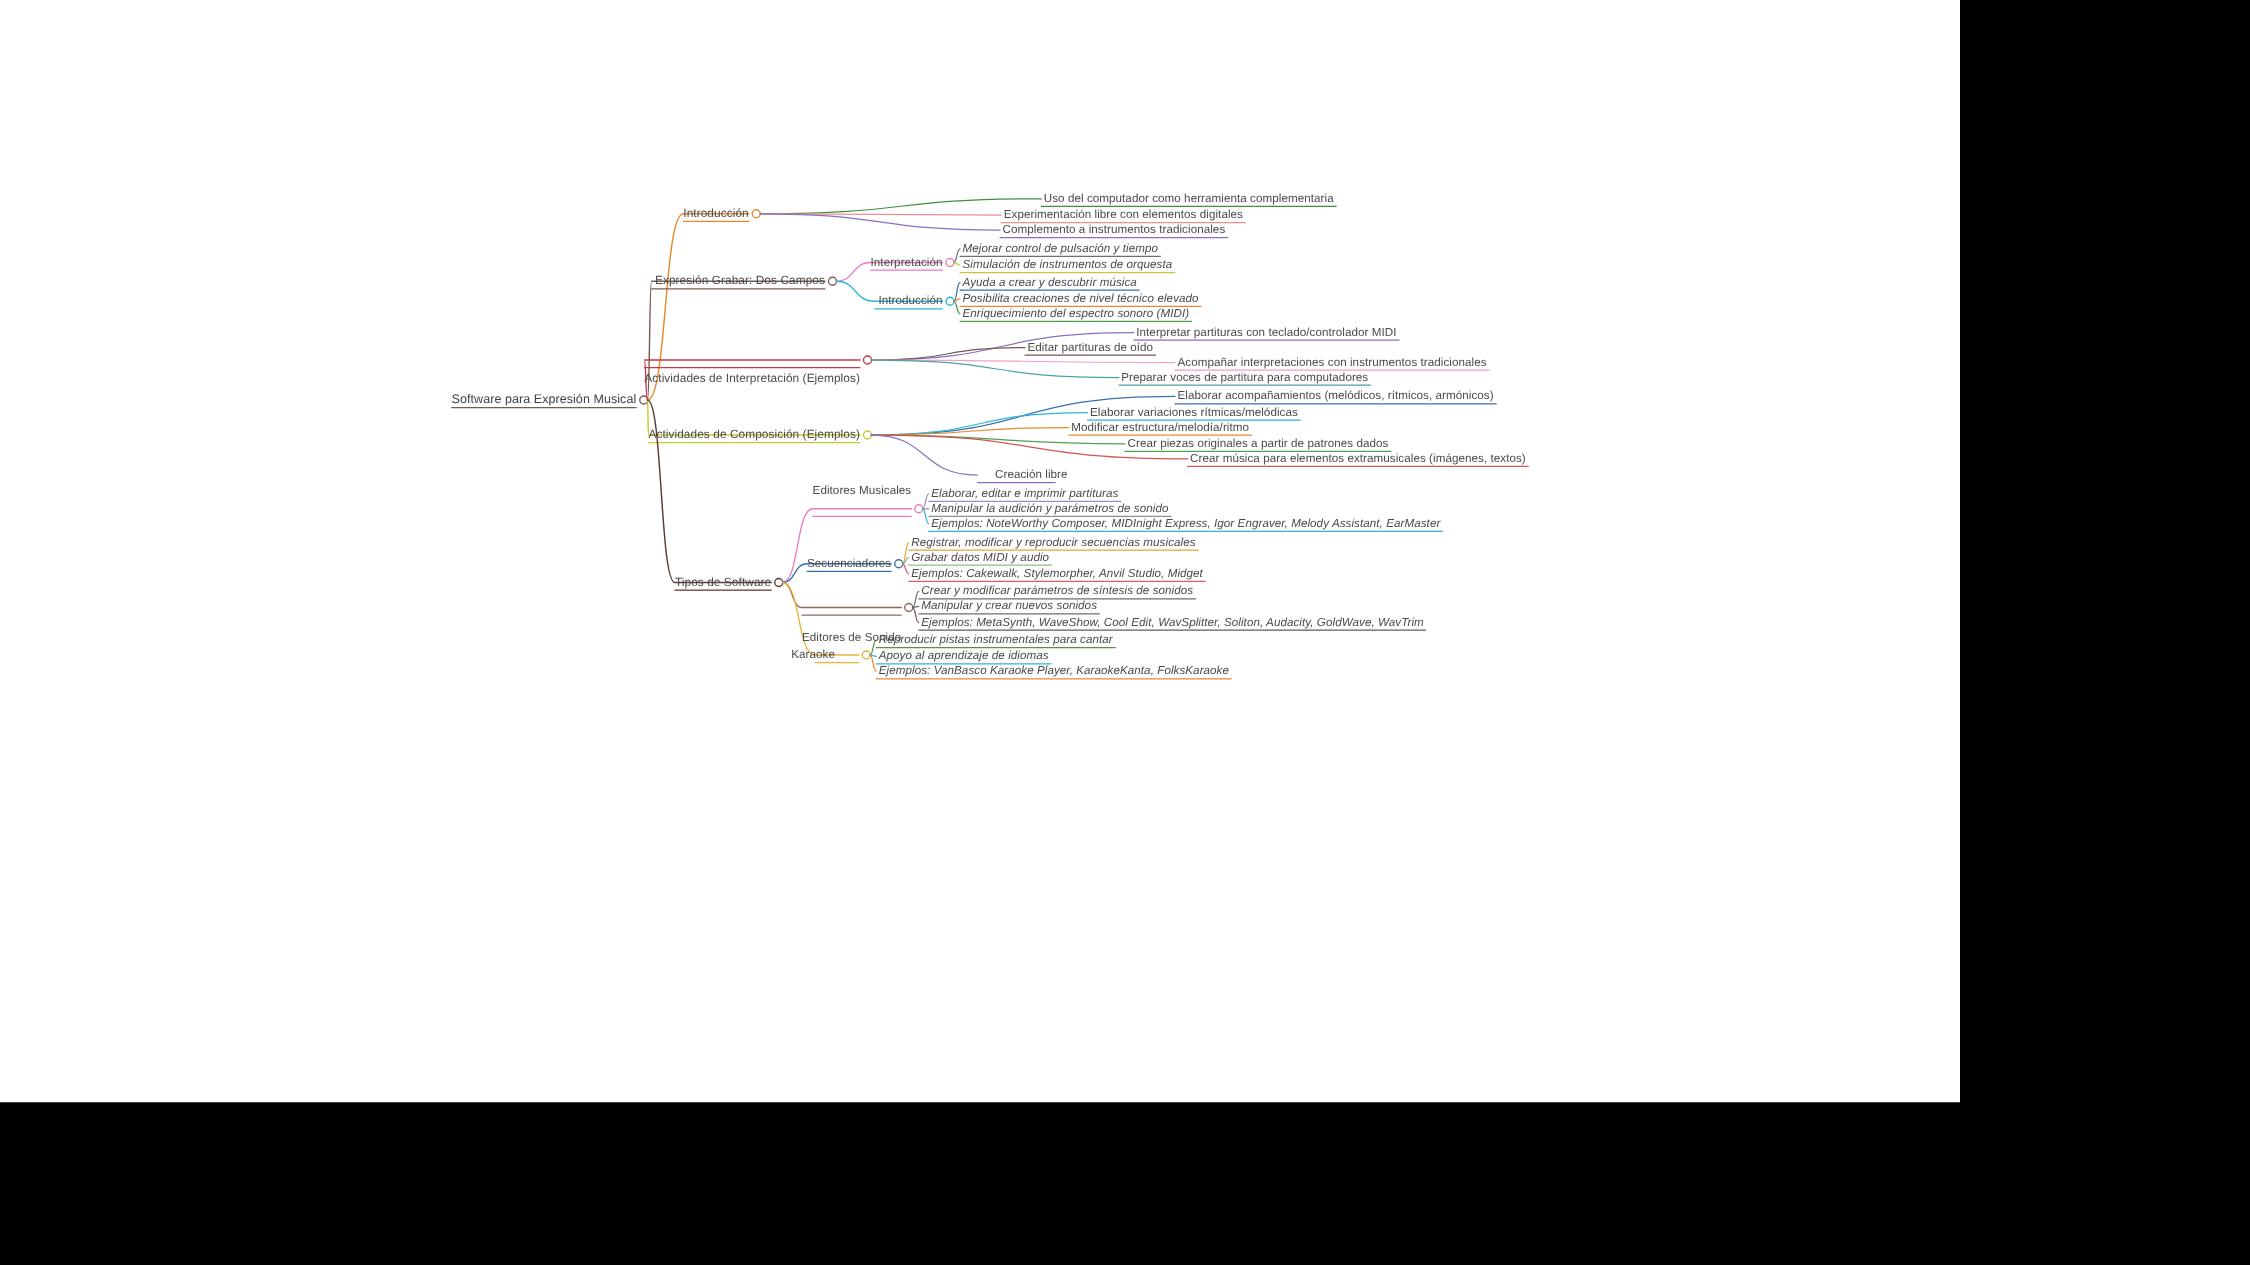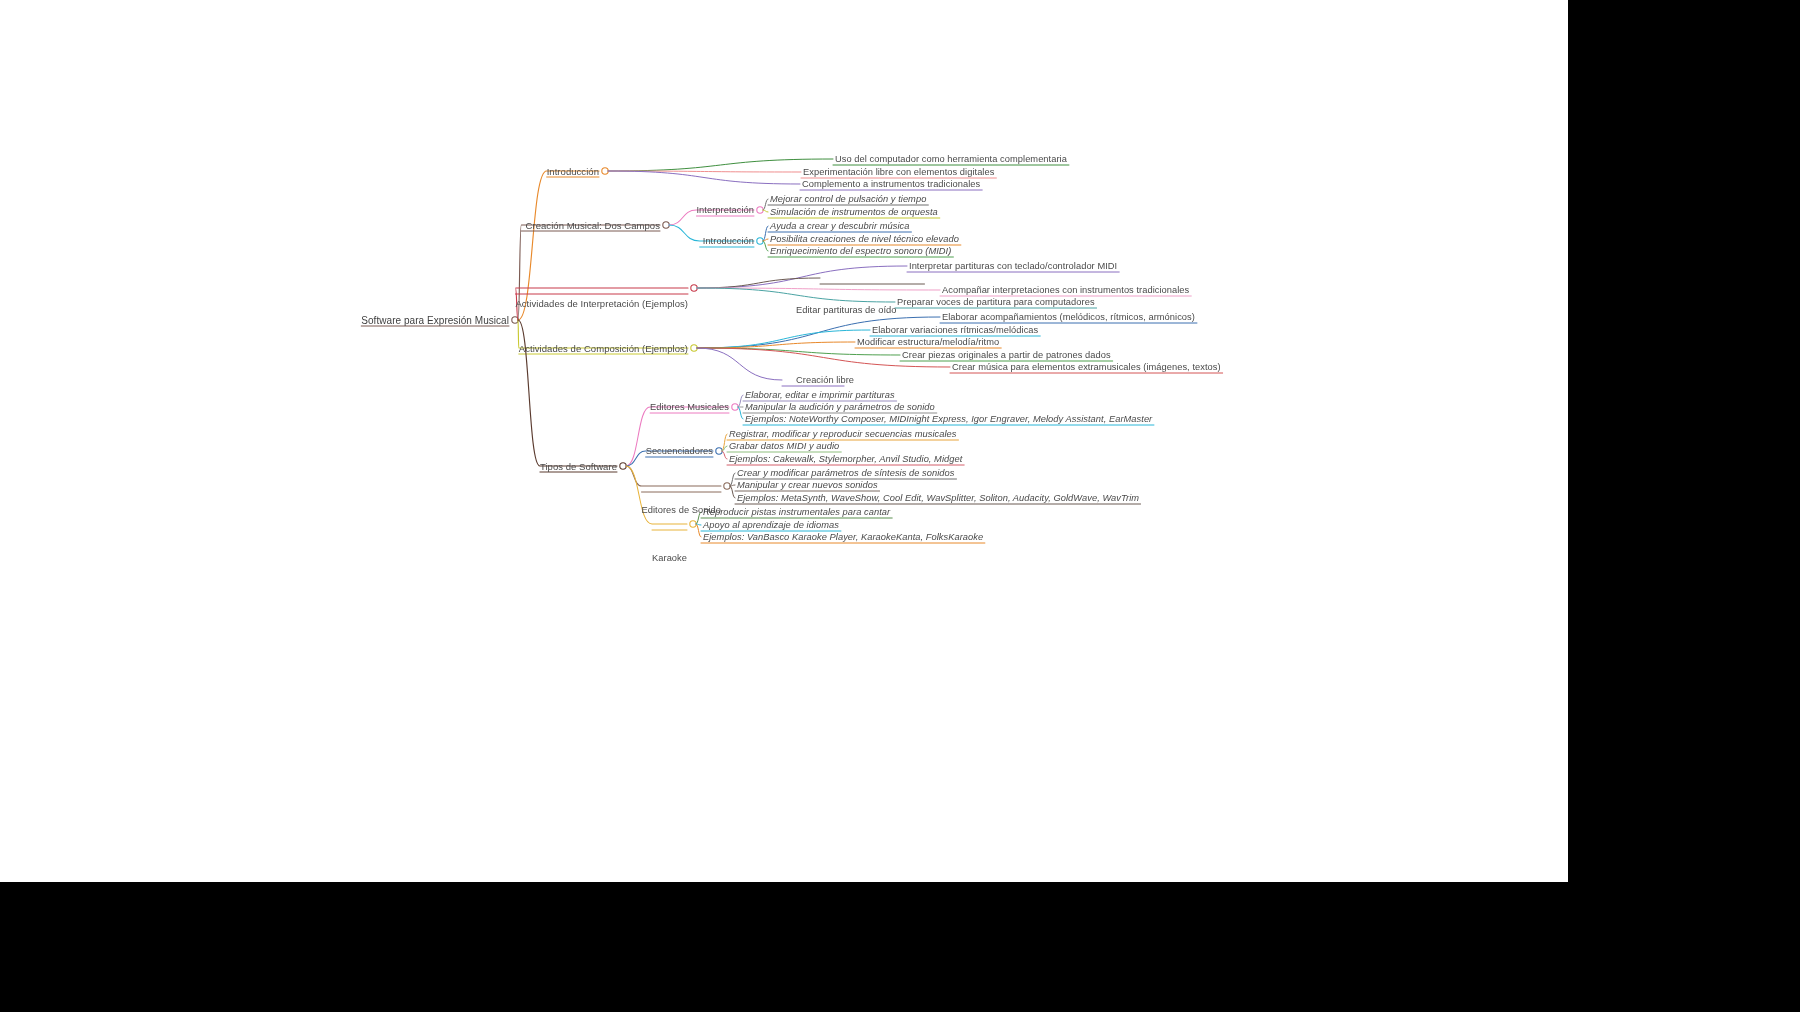--- a/index.html
+++ b/index.html
@@ -139,53 +139,53 @@
       <path d="M 701 531 L 840.9375 531" stroke="#29b6d8" fill="none" stroke-width="1" stroke-linecap="round"></path>
       <path d="M 696 524 C 698.75 524, 698.25 537, 701 537" stroke="#e8892b" fill="none" stroke-width="1" stroke-linecap="round"></path>
       <path d="M 701 543 L 984.875 543" stroke="#e8892b" fill="none" stroke-width="1" stroke-linecap="round"></path>
     </svg>
   <div id="nodes">
       <div class="node root ra" style="left: 509px; top: 320px;">Software para Expresión Musical</div>
       <div class="node lvl1 ra" style="left: 599px; top: 171px;">Introducción</div>
       <div class="node lvl2" style="left: 835px; top: 159px;">Uso del computador como herramienta complementaria</div>
       <div class="node lvl2" style="left: 803px; top: 172px;">Experimentación libre con elementos digitales</div>
       <div class="node lvl2" style="left: 802px; top: 184px;">Complemento a instrumentos tradicionales</div>
-      <div class="node lvl1 ra" style="left: 660px; top: 225px;">Creación Musical: Dos Campos</div>
+      <div class="node lvl1 ra" style="left: 660px; top: 225px;">Expresión Grabar: Dos Campos</div>
       <div class="node lvl2 ra" style="left: 754px; top: 210px;">Interpretación</div>
       <div class="node lvl3" style="left: 770px; top: 199px;">Mejorar control de pulsación y tiempo</div>
       <div class="node lvl3" style="left: 770px; top: 212px;">Simulación de instrumentos de orquesta</div>
       <div class="node lvl2 ra" style="left: 754px; top: 241px;">Introducción</div>
       <div class="node lvl3" style="left: 770px; top: 226px;">Ayuda a crear y descubrir música</div>
       <div class="node lvl3" style="left: 770px; top: 239px;">Posibilita creaciones de nivel técnico elevado</div>
       <div class="node lvl3" style="left: 770px; top: 251px;">Enriquecimiento del espectro sonoro (MIDI)</div>
       <div class="node lvl1 ra" style="left: 688px; top: 288px; margin-top: 15px;">Actividades de Interpretación (Ejemplos)</div>
       <div class="node lvl2" style="left: 909px; top: 266px;">Interpretar partituras con teclado/controlador MIDI</div>
-      <div class="node lvl2" style="left: 796px; top: 278px; margin-top: 32px;">Editar partituras de oído</div>
+      <div class="node lvl2" style="left: 822px; top: 278px;">Editar partituras de oído</div>
       <div class="node lvl2" style="left: 942px; top: 290px;">Acompañar interpretaciones con instrumentos tradicionales</div>
       <div class="node lvl2" style="left: 897px; top: 302px;">Preparar voces de partitura para computadores</div>
       <div class="node lvl1 ra" style="left: 688px; top: 348px;">Actividades de Composición (Ejemplos)</div>
       <div class="node lvl2" style="left: 942px; top: 317px;">Elaborar acompañamientos (melódicos, rítmicos, armónicos)</div>
       <div class="node lvl2" style="left: 872px; top: 330px;">Elaborar variaciones rítmicas/melódicas</div>
       <div class="node lvl2" style="left: 857px; top: 342px;">Modificar estructura/melodía/ritmo</div>
       <div class="node lvl2" style="left: 902px; top: 355px;">Crear piezas originales a partir de patrones dados</div>
       <div class="node lvl2" style="left: 952px; top: 367px;">Crear música para elementos extramusicales (imágenes, textos)</div>
       <div class="node lvl2" style="left: 784px; top: 380px; margin-left: 12px;">Creación libre</div>
       <div class="node lvl1 ra" style="left: 617px; top: 466px;">Tipos de Software</div>
-      <div class="node lvl2 ra" style="left: 729px; top: 407px;">Editores Musicales</div>
+      <div class="node lvl2 ra" style="left: 729px; top: 393px;">Editores Musicales</div>
       <div class="node lvl3" style="left: 745px; top: 395px;">Elaborar, editar e imprimir partituras</div>
       <div class="node lvl3" style="left: 745px; top: 407px; text-align: center;">Manipular la audición y parámetros de sonido</div>
       <div class="node lvl3" style="left: 745px; top: 419px;">Ejemplos: NoteWorthy Composer, MIDInight Express, Igor Engraver, Melody Assistant, EarMaster</div>
       <div class="node lvl2 ra" style="left: 713px; top: 451px;">Secuenciadores</div>
       <div class="node lvl3" style="left: 729px; top: 434px;">Registrar, modificar y reproducir secuencias musicales</div>
       <div class="node lvl3" style="left: 729px; top: 446px;">Grabar datos MIDI y audio</div>
       <div class="node lvl3" style="left: 729px; top: 459px;">Ejemplos: Cakewalk, Stylemorpher, Anvil Studio, Midget</div>
       <div class="node lvl2 ra" style="left: 721px; top: 486px; margin-top: 24px;">Editores de Sonido</div>
       <div class="node lvl3" style="left: 737px; top: 473px;">Crear y modificar parámetros de síntesis de sonidos</div>
       <div class="node lvl3" style="left: 737px; top: 485px;">Manipular y crear nuevos sonidos</div>
       <div class="node lvl3" style="left: 737px; top: 498px;">Ejemplos: MetaSynth, WaveShow, Cool Edit, WavSplitter, Soliton, Audacity, GoldWave, WavTrim</div>
-      <div class="node lvl2 ra" style="left: 687px; top: 524px; margin-top: 34px;">Karaoke</div>
+      <div class="node lvl2 ra" style="left: 668px; top: 524px;">Karaoke</div>
       <div class="node lvl3" style="left: 703px; top: 512px;">Reproducir pistas instrumentales para cantar</div>
       <div class="node lvl3" style="left: 703px; top: 525px;">Apoyo al aprendizaje de idiomas</div>
       <div class="node lvl3" style="left: 703px; top: 537px;">Ejemplos: VanBasco Karaoke Player, KaraokeKanta, FolksKaraoke</div>
     </div>
 </div>
 <div id="blackpad"></div>
 <div id="rightpad"></div>
 
 </body></html>

